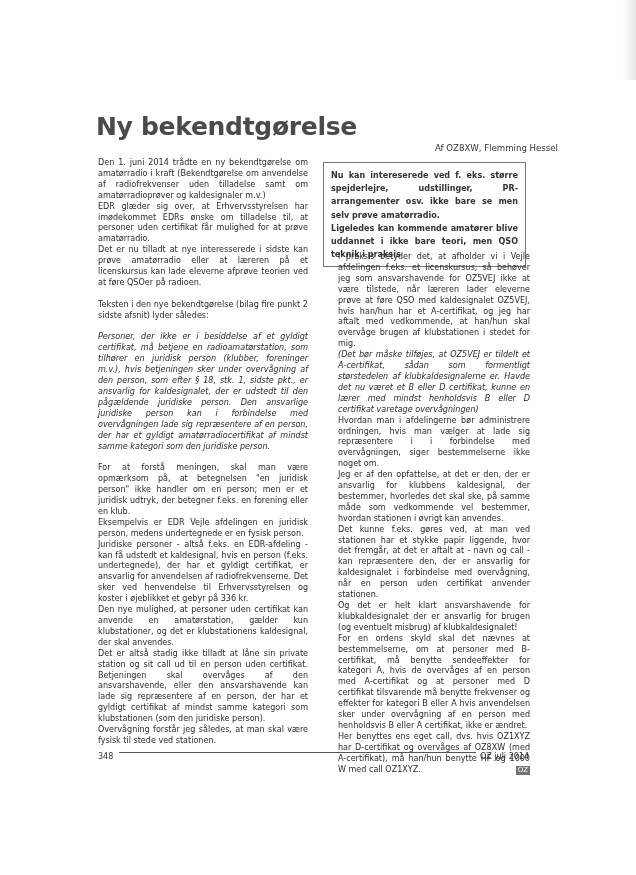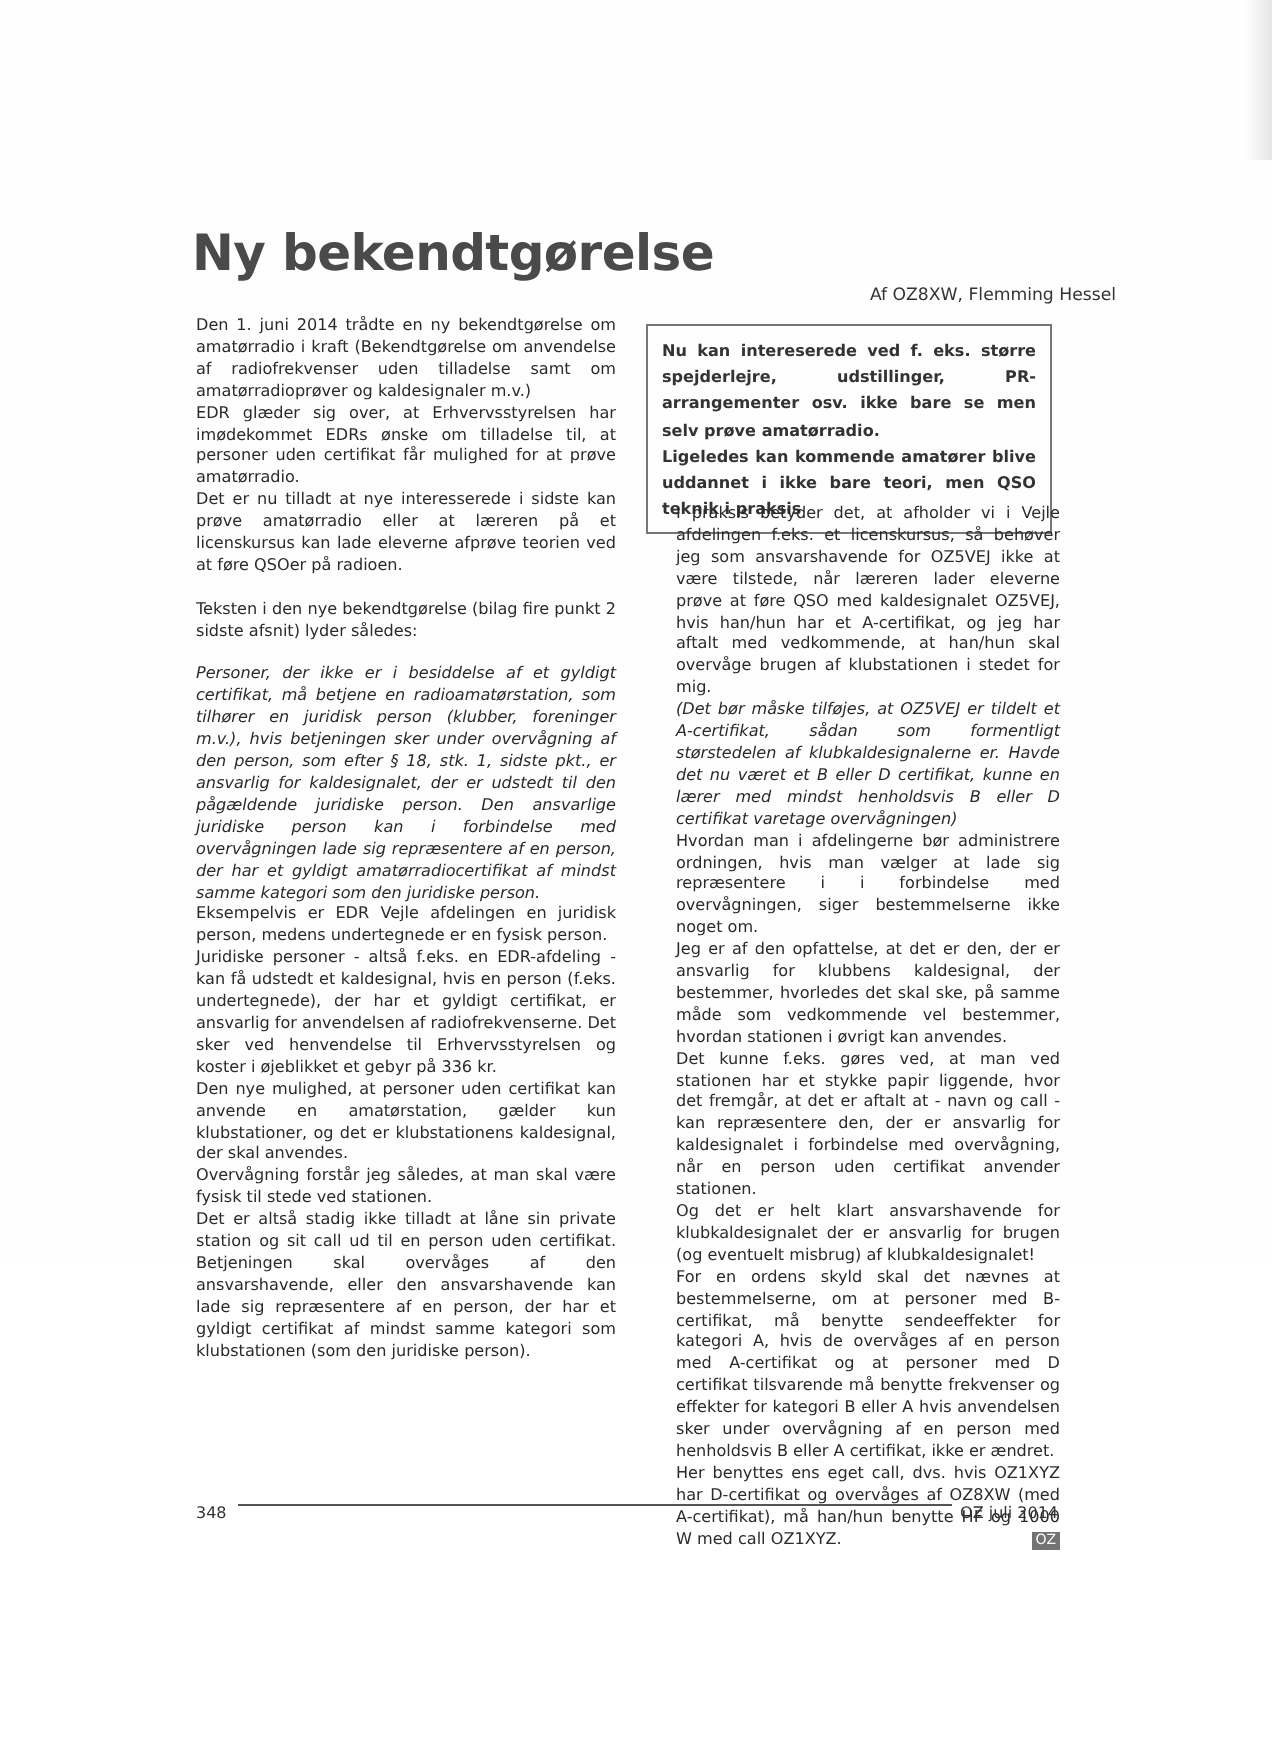--- a/index.html
+++ b/index.html
@@ -28,25 +28,26 @@
 
   <h1 class="title">Ny bekendtgørelse</h1>
   <div class="byline">Af OZ8XW, Flemming Hessel</div>
 
   <div class="col col-left">
     <p>Den 1. juni 2014 trådte en ny bekendtgørelse om amatørradio i kraft (Bekendtgørelse om anvendelse af radiofrekvenser uden tilladelse samt om amatørradioprøver og kaldesignaler m.v.)</p>
     <p>EDR glæder sig over, at Erhvervsstyrelsen har imødekommet EDRs ønske om tilladelse til, at personer uden certifikat får mulighed for at prøve amatørradio.</p>
     <p>Det er nu tilladt at nye interesserede i sidste kan prøve amatørradio eller at læreren på et licenskursus kan lade eleverne afprøve teorien ved at føre QSOer på radioen.</p>
     <p class="gap">Teksten i den nye bekendtgørelse (bilag fire punkt 2 sidste afsnit) lyder således:</p>
     <p class="gap italic">Personer, der ikke er i besiddelse af et gyldigt certifikat, må betjene en radioamatørstation, som tilhører en juridisk person (klubber, foreninger m.v.), hvis betjeningen sker under overvågning af den person, som efter § 18, stk. 1, sidste pkt., er ansvarlig for kaldesignalet, der er udstedt til den pågældende juridiske person. Den ansvarlige juridiske person kan i forbindelse med overvågningen lade sig repræsentere af en person, der har et gyldigt amatørradiocertifikat af mindst samme kategori som den juridiske person.</p>
+    <p class="gap">For at forstå meningen, skal man være opmærksom på, at betegnelsen "en juridisk person" ikke handler om en person; men er et juridisk udtryk, der betegner f.eks. en forening eller en klub.</p>
     <p>Eksempelvis er EDR Vejle afdelingen en juridisk person, medens undertegnede er en fysisk person.</p>
     <p>Juridiske personer - altså f.eks. en EDR-afdeling - kan få udstedt et kaldesignal, hvis en person (f.eks. undertegnede), der har et gyldigt certifikat, er ansvarlig for anvendelsen af radiofrekvenserne. Det sker ved henvendelse til Erhvervsstyrelsen og koster i øjeblikket et gebyr på 336 kr.</p>
     <p>Den nye mulighed, at personer uden certifikat kan anvende en amatørstation, gælder kun klubstationer, og det er klubstationens kaldesignal, der skal anvendes.</p>
+    <p>Det er altså stadig ikke tilladt at låne sin private station og sit call ud til en person uden certifikat. Betjeningen skal overvåges af den ansvarshavende, eller den ansvarshavende kan lade sig repræsentere af en person, der har et gyldigt certifikat af mindst samme kategori som klubstationen (som den juridiske person).</p>
     <p>Overvågning forstår jeg således, at man skal være fysisk til stede ved stationen.</p>
-    <p>Det er altså stadig ikke tilladt at låne sin private station og sit call ud til en person uden certifikat. Betjeningen skal overvåges af den ansvarshavende, eller den ansvarshavende kan lade sig repræsentere af en person, der har et gyldigt certifikat af mindst samme kategori som klubstationen (som den juridiske person).</p>
   </div>
 
   <div class="box">
     <p>Nu kan intereserede ved f. eks. større spejderlejre, udstillinger, PR-arrangementer osv. ikke bare se men selv prøve amatørradio.</p>
     <p>Ligeledes kan kommende amatører blive uddannet i ikke bare teori, men QSO teknik i praksis</p>
   </div>
 
   <div class="col col-right">
     <p>I praksis betyder det, at afholder vi i Vejle afdelingen f.eks. et licenskursus, så behøver jeg som ansvarshavende for OZ5VEJ ikke at være tilstede, når læreren lader eleverne prøve at føre QSO med kaldesignalet OZ5VEJ, hvis han/hun har et A-certifikat, og jeg har aftalt med vedkommende, at han/hun skal overvåge brugen af klubstationen i stedet for mig.</p>
     <p class="italic">(Det bør måske tilføjes, at OZ5VEJ er tildelt et A-certifikat, sådan som formentligt størstedelen af klubkaldesignalerne er. Havde det nu været et B eller D certifikat, kunne en lærer med mindst henholdsvis B eller D certifikat varetage overvågningen)</p>

